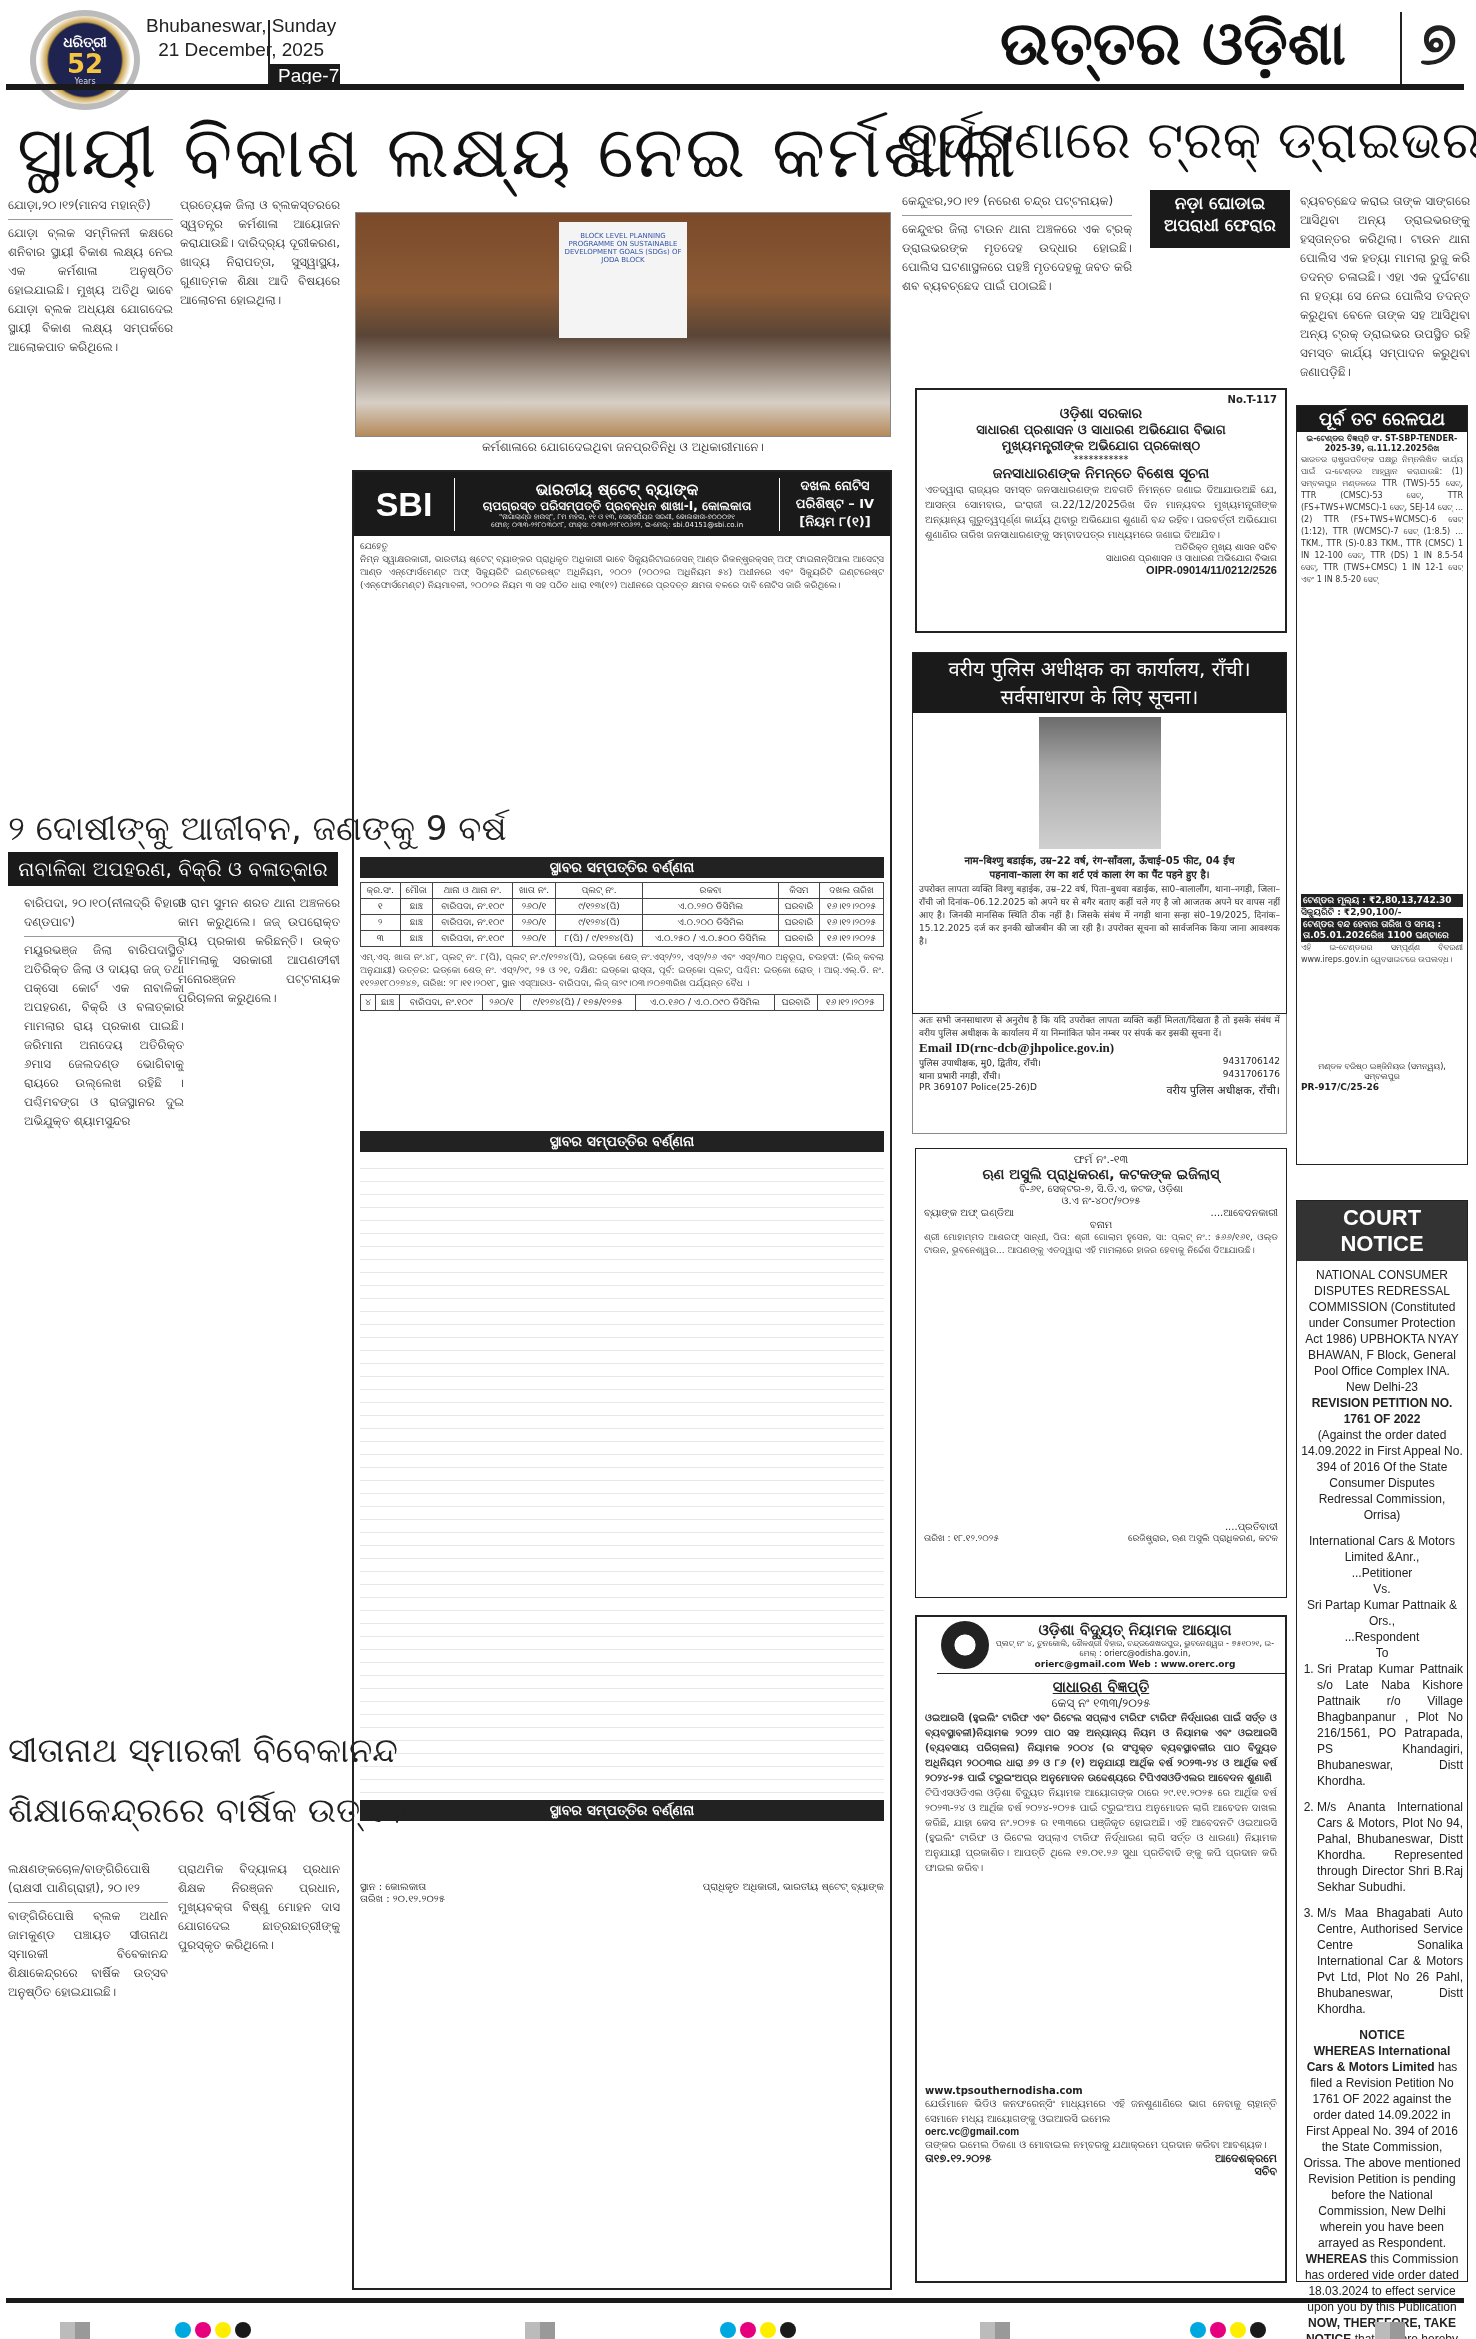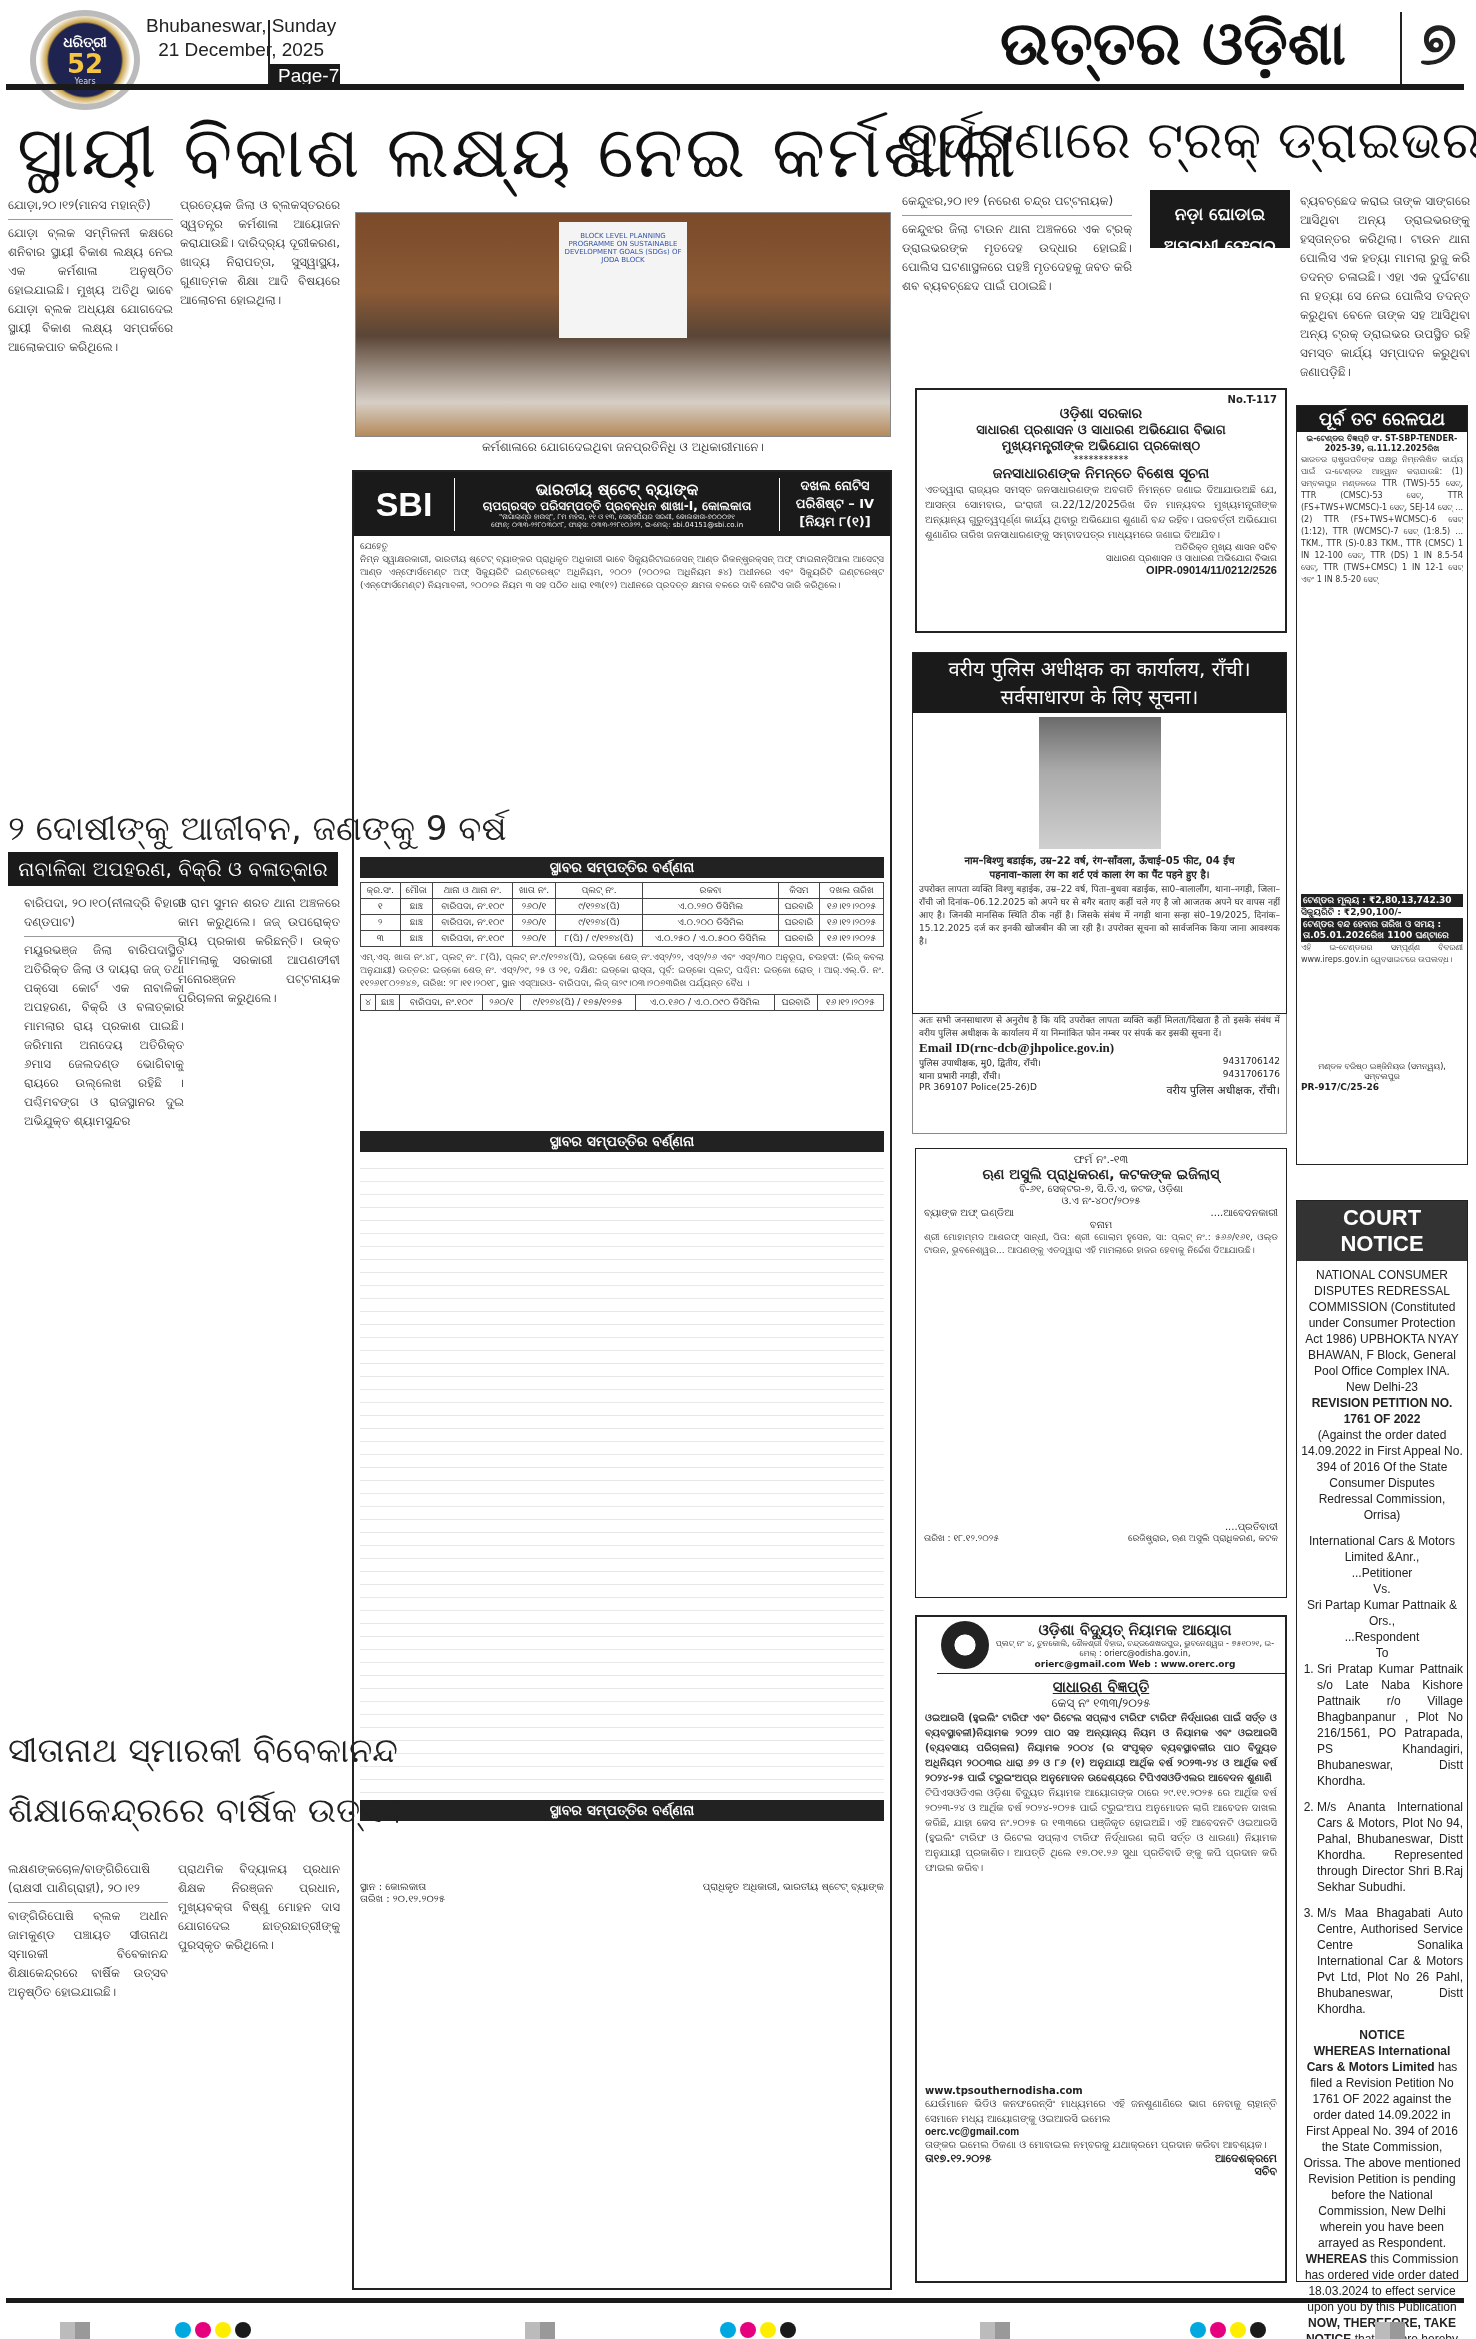--- a/index.html
+++ b/index.html
@@ -66,21 +66,21 @@
 <div class="abs photo" style="left:355px;top:212px;width:536px;height:225px;">
   <div class="banner">BLOCK LEVEL PLANNING PROGRAMME ON SUSTAINABLE DEVELOPMENT GOALS (SDGs) OF JODA BLOCK</div>
 </div>
 <div class="abs caption" style="left:355px;top:440px;width:536px;">କର୍ମଶାଳାରେ ଯୋଗଦେଇଥିବା ଜନପ୍ରତିନିଧି ଓ ଅଧିକାରୀମାନେ।</div>
 
 <div class="abs hl2">ଦୁର୍ଘଟଣାରେ ଟ୍ରକ୍ ଡ୍ରାଇଭରଙ୍କ ମୃତ୍ୟୁ</div>
 <div class="abs col" style="left:902px;top:192px;width:230px;height:120px;">
   <div class="byline">କେନ୍ଦୁଝର,୨୦।୧୨ (ନରେଶ ଚନ୍ଦ୍ର ପଟ୍ଟନାୟକ)</div>
   <p>କେନ୍ଦୁଝର ଜିଲା ଟାଉନ ଥାନା ଅଞ୍ଚଳରେ ଏକ ଟ୍ରକ୍ ଡ୍ରାଇଭରଙ୍କ ମୃତଦେହ ଉଦ୍ଧାର ହୋଇଛି। ପୋଲିସ ଘଟଣାସ୍ଥଳରେ ପହଞ୍ଚି ମୃତଦେହକୁ ଜବତ କରି ଶବ ବ୍ୟବଚ୍ଛେଦ ପାଇଁ ପଠାଇଛି।</p>
 </div>
-<div class="abs blackbar" style="left:1150px;top:190px;width:140px;height:58px;font-size:17px;font-weight:bold;padding:8px;line-height:32px;">ନଡ଼ା ଘୋଡାଇ ଅପରାଧୀ ଫେରାର</div>
+<div class="abs blackbar" style="left:1150px;top:190px;width:140px;height:58px;font-size:17px;font-weight:bold;padding:2px;line-height:22px;">ନଡ଼ା ଘୋଡାଇ ଅପରାଧୀ ଫେରାର</div>
 <div class="abs col" style="left:1300px;top:192px;width:170px;height:205px;">
   <p>ବ୍ୟବଚ୍ଛେଦ କରାଇ ତାଙ୍କ ସାଙ୍ଗରେ ଆସିଥିବା ଅନ୍ୟ ଡ୍ରାଇଭରଙ୍କୁ ହସ୍ତାନ୍ତର କରିଥିଲା। ଟାଉନ ଥାନା ପୋଲିସ ଏକ ହତ୍ୟା ମାମଲା ରୁଜୁ କରି ତଦନ୍ତ ଚଳାଇଛି। ଏହା ଏକ ଦୁର୍ଘଟଣା ନା ହତ୍ୟା ସେ ନେଇ ପୋଲିସ ତଦନ୍ତ କରୁଥିବା ବେଳେ ତାଙ୍କ ସହ ଆସିଥିବା ଅନ୍ୟ ଟ୍ରକ୍ ଡ୍ରାଇଭର ଉପସ୍ଥିତ ରହି ସମସ୍ତ କାର୍ଯ୍ୟ ସମ୍ପାଦନ କରୁଥିବା ଜଣାପଡ଼ିଛି।</p>
 </div>
 
 <div class="abs box" style="left:352px;top:470px;width:540px;height:1820px;">
   <div class="blackbar" style="display:flex;height:64px;align-items:center;">
     <div style="width:100px;font-size:34px;font-weight:bold;font-family:'Liberation Sans',sans-serif;">SBI</div>
     <div style="flex:1;border-left:1px solid #fff;border-right:1px solid #fff;padding:2px 4px;">
       <div style="font-size:16px;font-weight:bold;">ଭାରତୀୟ ଷ୍ଟେଟ୍ ବ୍ୟାଙ୍କ</div>
       <div style="font-size:12px;font-weight:bold;">ଚାପଗ୍ରସ୍ତ ପରିସମ୍ପତ୍ତି ପ୍ରବନ୍ଧନ ଶାଖା-I, କୋଲକାତା</div>

